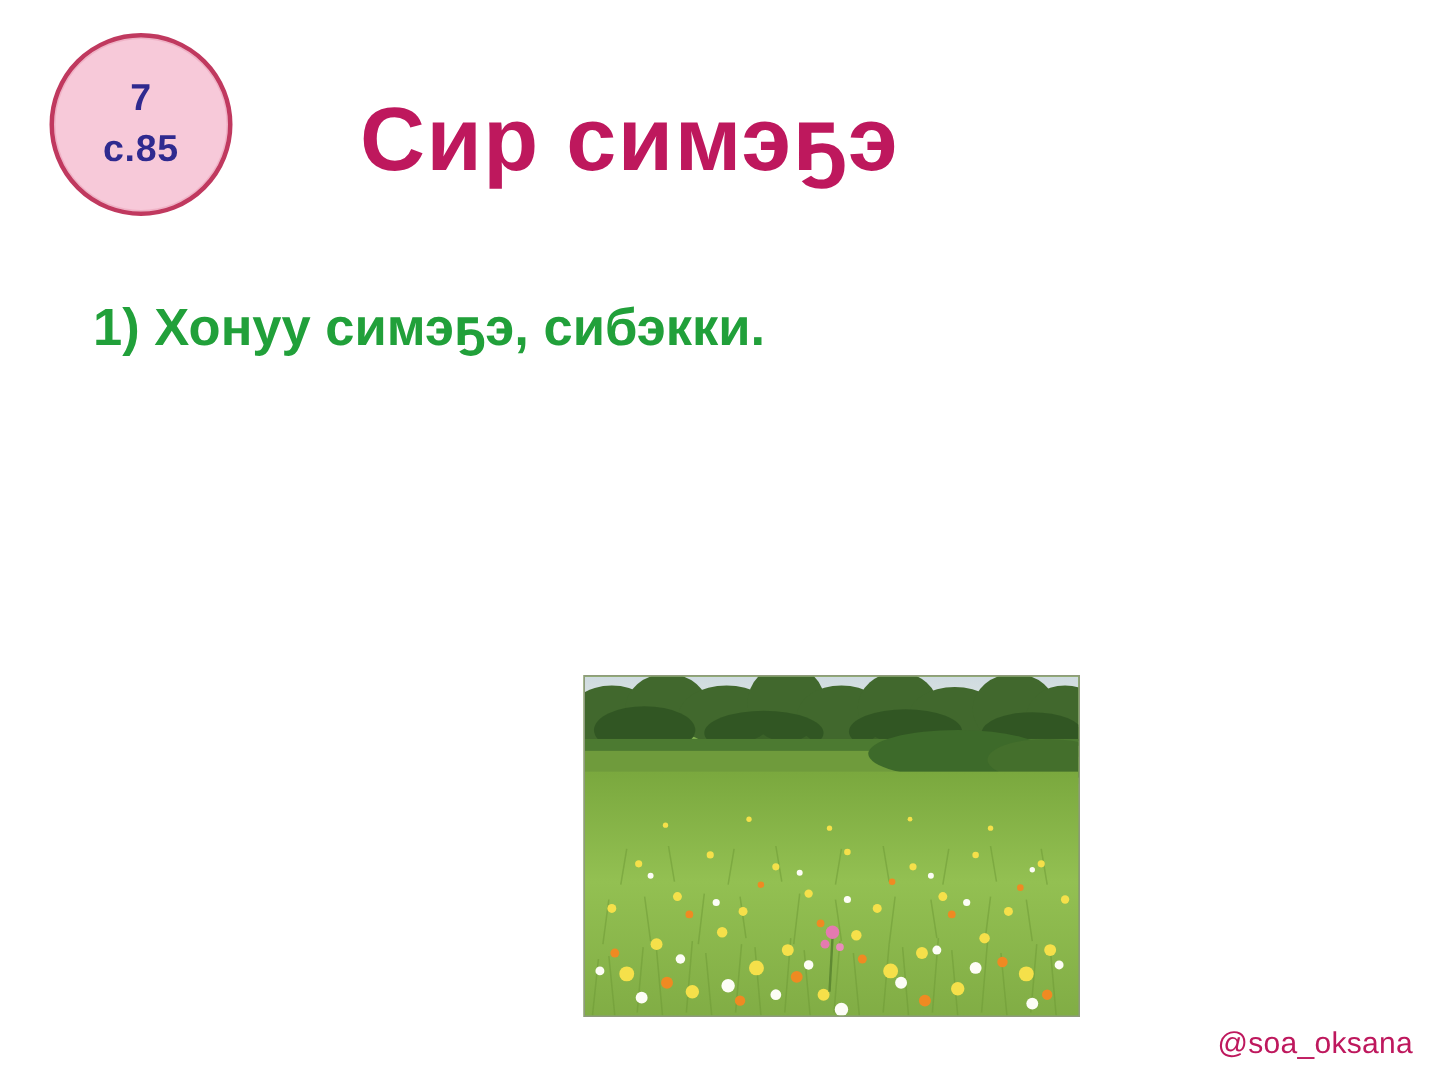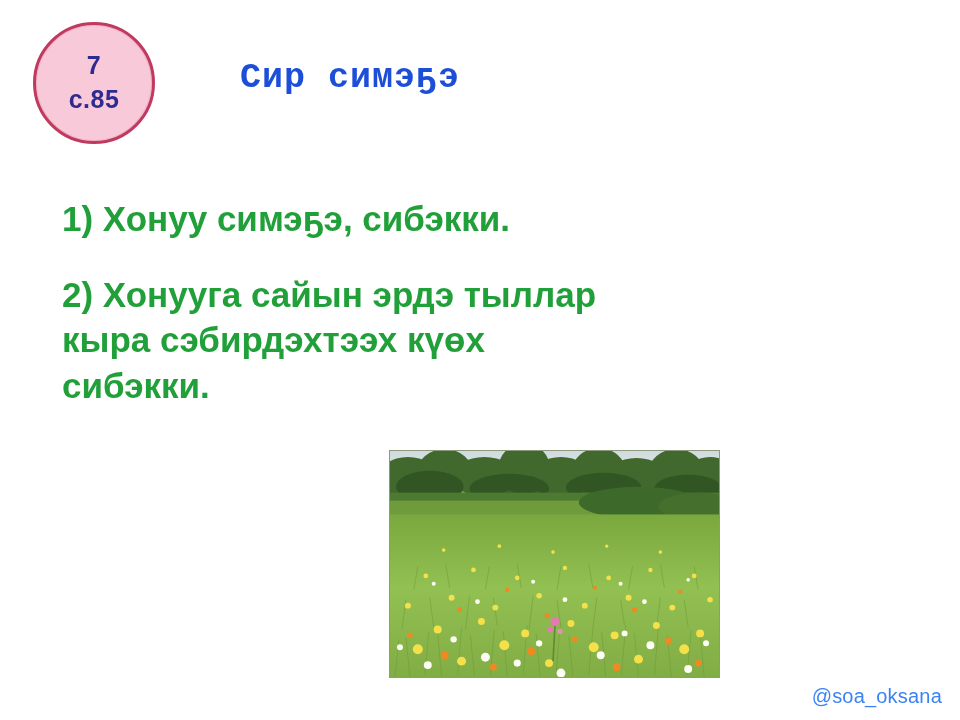--- a/index.html
+++ b/index.html
@@ -44,24 +44,24 @@
     color: #2f2a8f;
     line-height: 1.35;
     letter-spacing: 0.5px;
   }
 
   
   .title {
     position: absolute;
     left: 240px;
     top: 58px;
-    font-family: Liberation Mono, monospace;
+    font-family: Liberation Sans, sans-serif;
     font-weight: bold;
-    font-size: 35px;
-    color: #1d4ed8;
+    font-size: 60px;
+    color: #be185d;
     letter-spacing: 1px;
     white-space: nowrap;
   }
 
   
   .body-text {
     position: absolute;
     left: 62px;
     top: 196px;
     width: 820px;
@@ -91,41 +91,38 @@
   }
   .photo svg { display: block; width: 100%; height: 100%; }
 
   
   .watermark {
     position: absolute;
     right: 18px;
     bottom: 12px;
     font-family: "Liberation Sans", sans-serif;
     font-size: 20px;
-    color: #3b82f6;
+    color: #be185d;
     letter-spacing: 0.2px;
   }
 </style>
 </head>
 <body>
 
 <div class="slide">
 
   <div class="badge">
     <div class="badge-line">7</div>
     <div class="badge-line">с.85</div>
   </div>
 
   <div class="title">Сир симэҕэ</div>
 
   <div class="body-text">
     <p class="para">1) Хонуу симэҕэ, сибэкки.</p>
-    <p class="para">2) Хонууга сайын эрдэ тыллар
-кыра сэбирдэхтээх күөх
-сибэкки.</p>
   </div>
 
   <div class="photo">
     <svg viewBox="0 0 331 228" preserveAspectRatio="none">
       <defs>
         <linearGradient id="grassGrad" x1="0" y1="0" x2="0" y2="1">
           <stop offset="0%" stop-color="#7aa83e"></stop>
           <stop offset="45%" stop-color="#93c052"></stop>
           <stop offset="100%" stop-color="#81ad45"></stop>
         </linearGradient>

